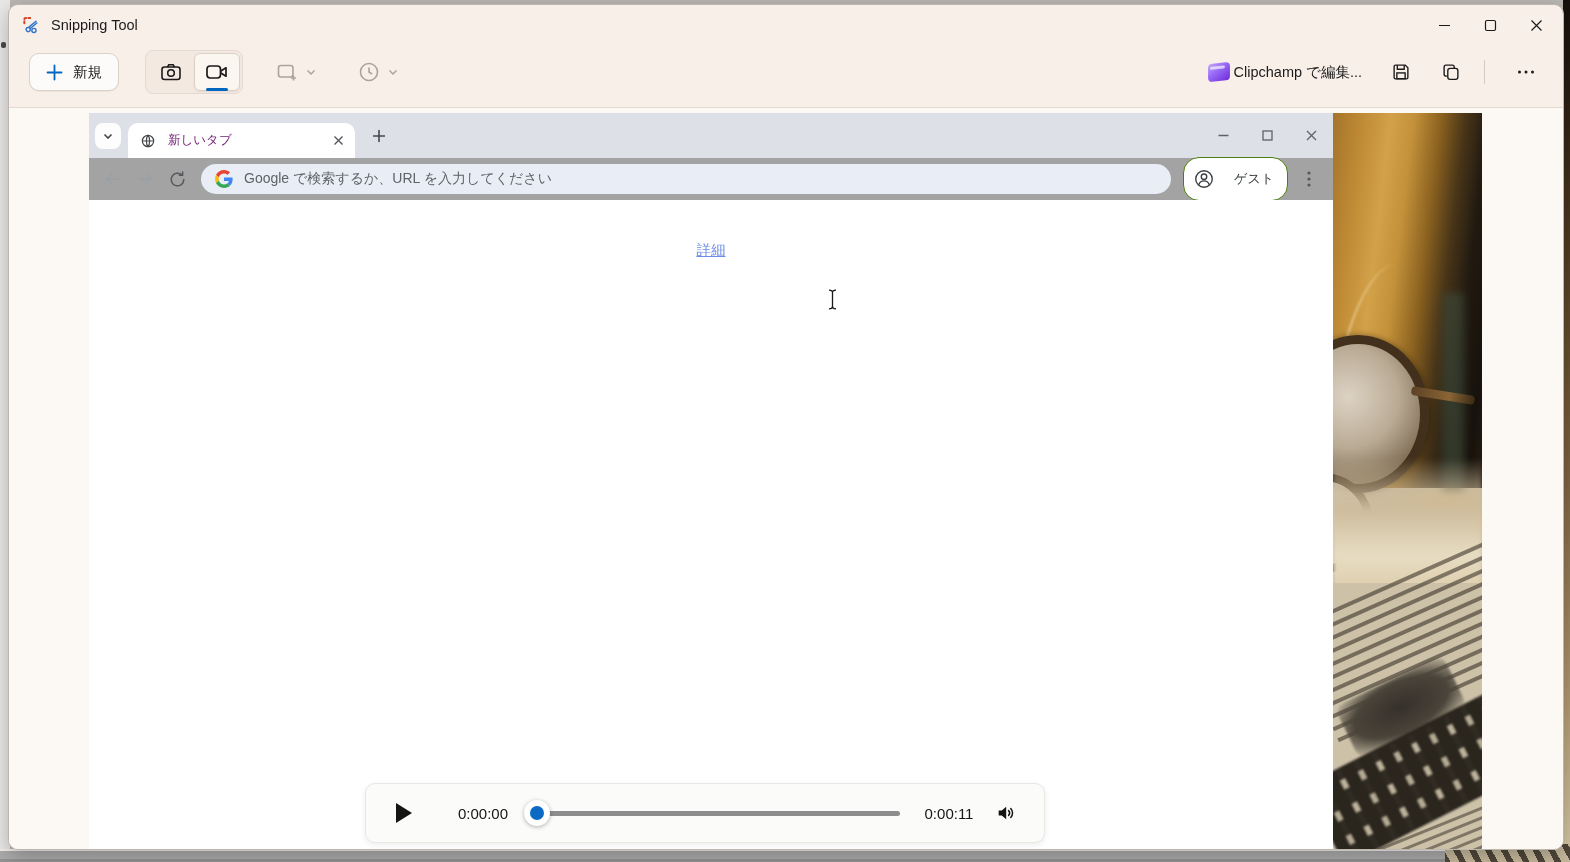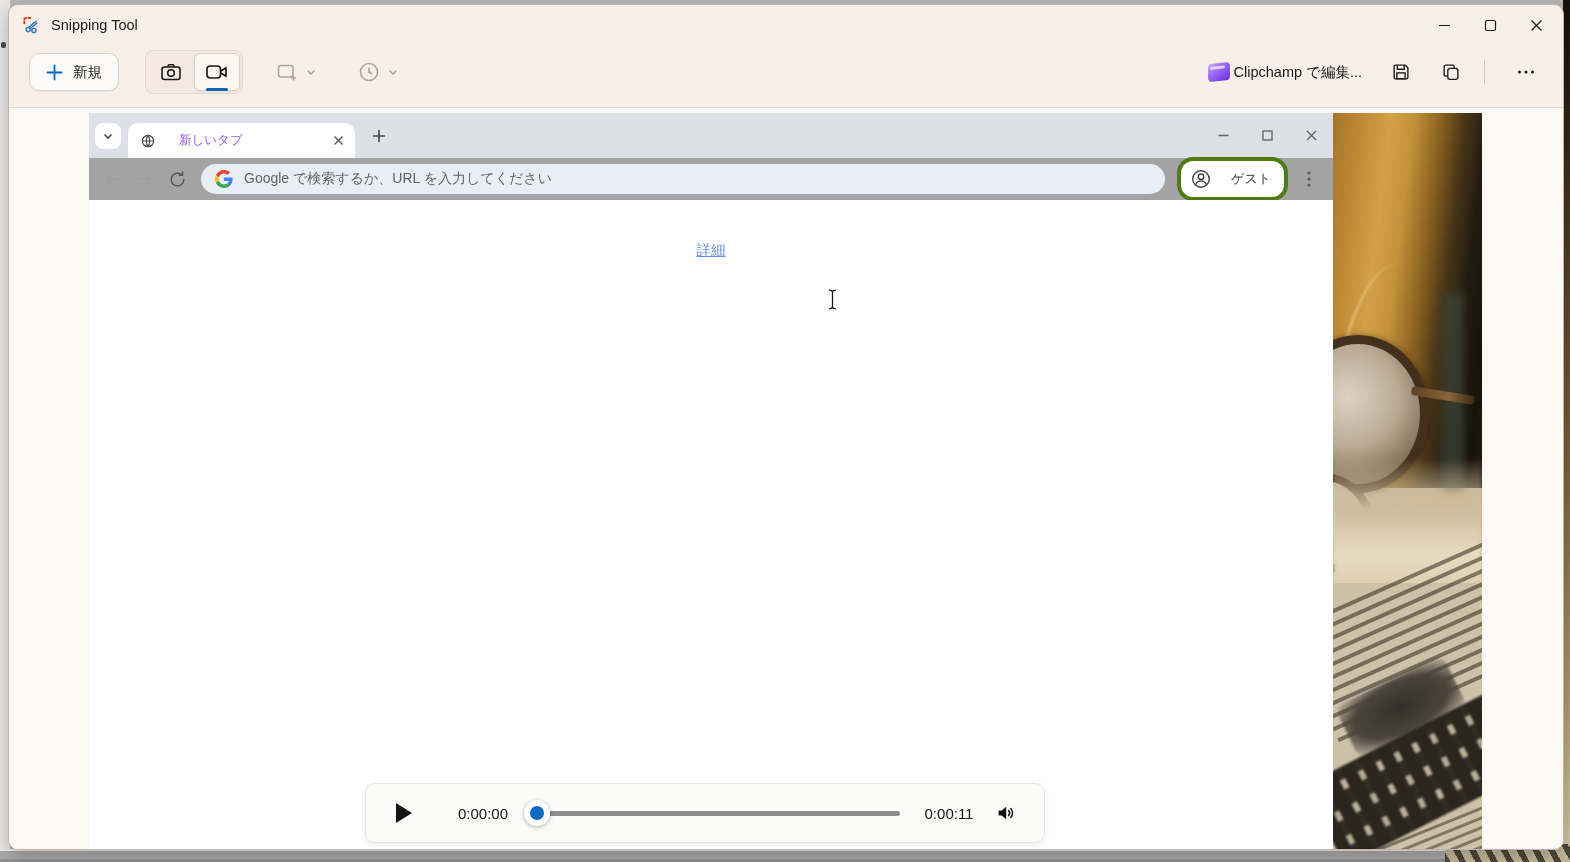--- a/index.html
+++ b/index.html
@@ -58,32 +58,32 @@
 
   
   .video { position:absolute; left:80px; top:5px; width:1393px; bottom:0; display:flex; }
   .chrome { width:1244px; display:flex; flex-direction:column; background:#fff; }
 
   .chr-tabbar { height:45px; background:#dde0e6; display:flex; align-items:flex-end; flex:0 0 auto; }
   .tab-chevron { width:26px; height:26px; margin:0 0 9px 6px; background:#fdfdfd; border-radius:8px;
                  display:flex; align-items:center; justify-content:center; }
   .tab { margin-left:7px; width:227px; height:35px; background:#fff; border-radius:10px 10px 0 0;
          display:flex; align-items:center; padding:0 8px 0 12px; }
-  .tab-title { font-size:12.5px; color:#8b5cf6; margin-left:23px; flex:1; white-space:nowrap; overflow:hidden; }
+  .tab-title { font-size:12.5px; color:#701a75; margin-left:12px; flex:1; white-space:nowrap; overflow:hidden; }
   .tab-close { width:18px; height:18px; display:flex; align-items:center; justify-content:center; border-radius:50%; }
   .newtab-btn { width:28px; height:28px; margin:0 0 8px 10px; display:flex; align-items:center; justify-content:center; border-radius:50%; }
   .chr-spacer { flex:1; }
   .chr-winbtn { width:44px; height:100%; display:flex; align-items:center; justify-content:center; align-self:flex-start; color:#5f6368; }
 
   .chr-toolbar { height:42px; background:#a3a3a3; display:flex; align-items:center; padding:0 10px 0 8px; flex:0 0 auto; }
   .nav-btn { width:32px; height:32px; display:flex; align-items:center; justify-content:center; border-radius:50%; }
   .omnibox { flex:1; height:30px; background:#e9edf5; border-radius:15px; margin:0 12px 0 8px;
              display:flex; align-items:center; padding:0 14px; }
   .omni-text { font-size:14px; color:#5f6368; margin-left:11px; white-space:nowrap; }
-  .guest-pill { height:44px; border:4px solid #4d7c0f; border-radius:16px; display:flex; align-items:center;
+  .guest-pill { height:44px; border:1px solid #4d7c0f; border-radius:16px; display:flex; align-items:center;
                 padding:0 13px 0 9px; gap:19px; background:#fff; }
   .guest-label { font-size:13px; color:#3c4043; }
   .kebab { width:28px; height:28px; margin-left:7px; display:flex; align-items:center; justify-content:center; }
 
   .page { flex:1; background:#fff; position:relative; overflow:hidden; }
   .gm-heading { margin-top:99px; text-align:center; font-size:27px; color:#202124; letter-spacing:1px; font-weight:400; }
   .gm-body { width:402px; margin:31px auto 0; font-size:14.5px; line-height:20.5px; color:#494c50; }
   .gm-link-row { text-align:center; margin-top:41px; }
   .gm-link { font-size:14.5px; color:#6b8ce8; text-decoration:underline; }
   .ibeam { position:absolute; left:737px; top:88px; }

